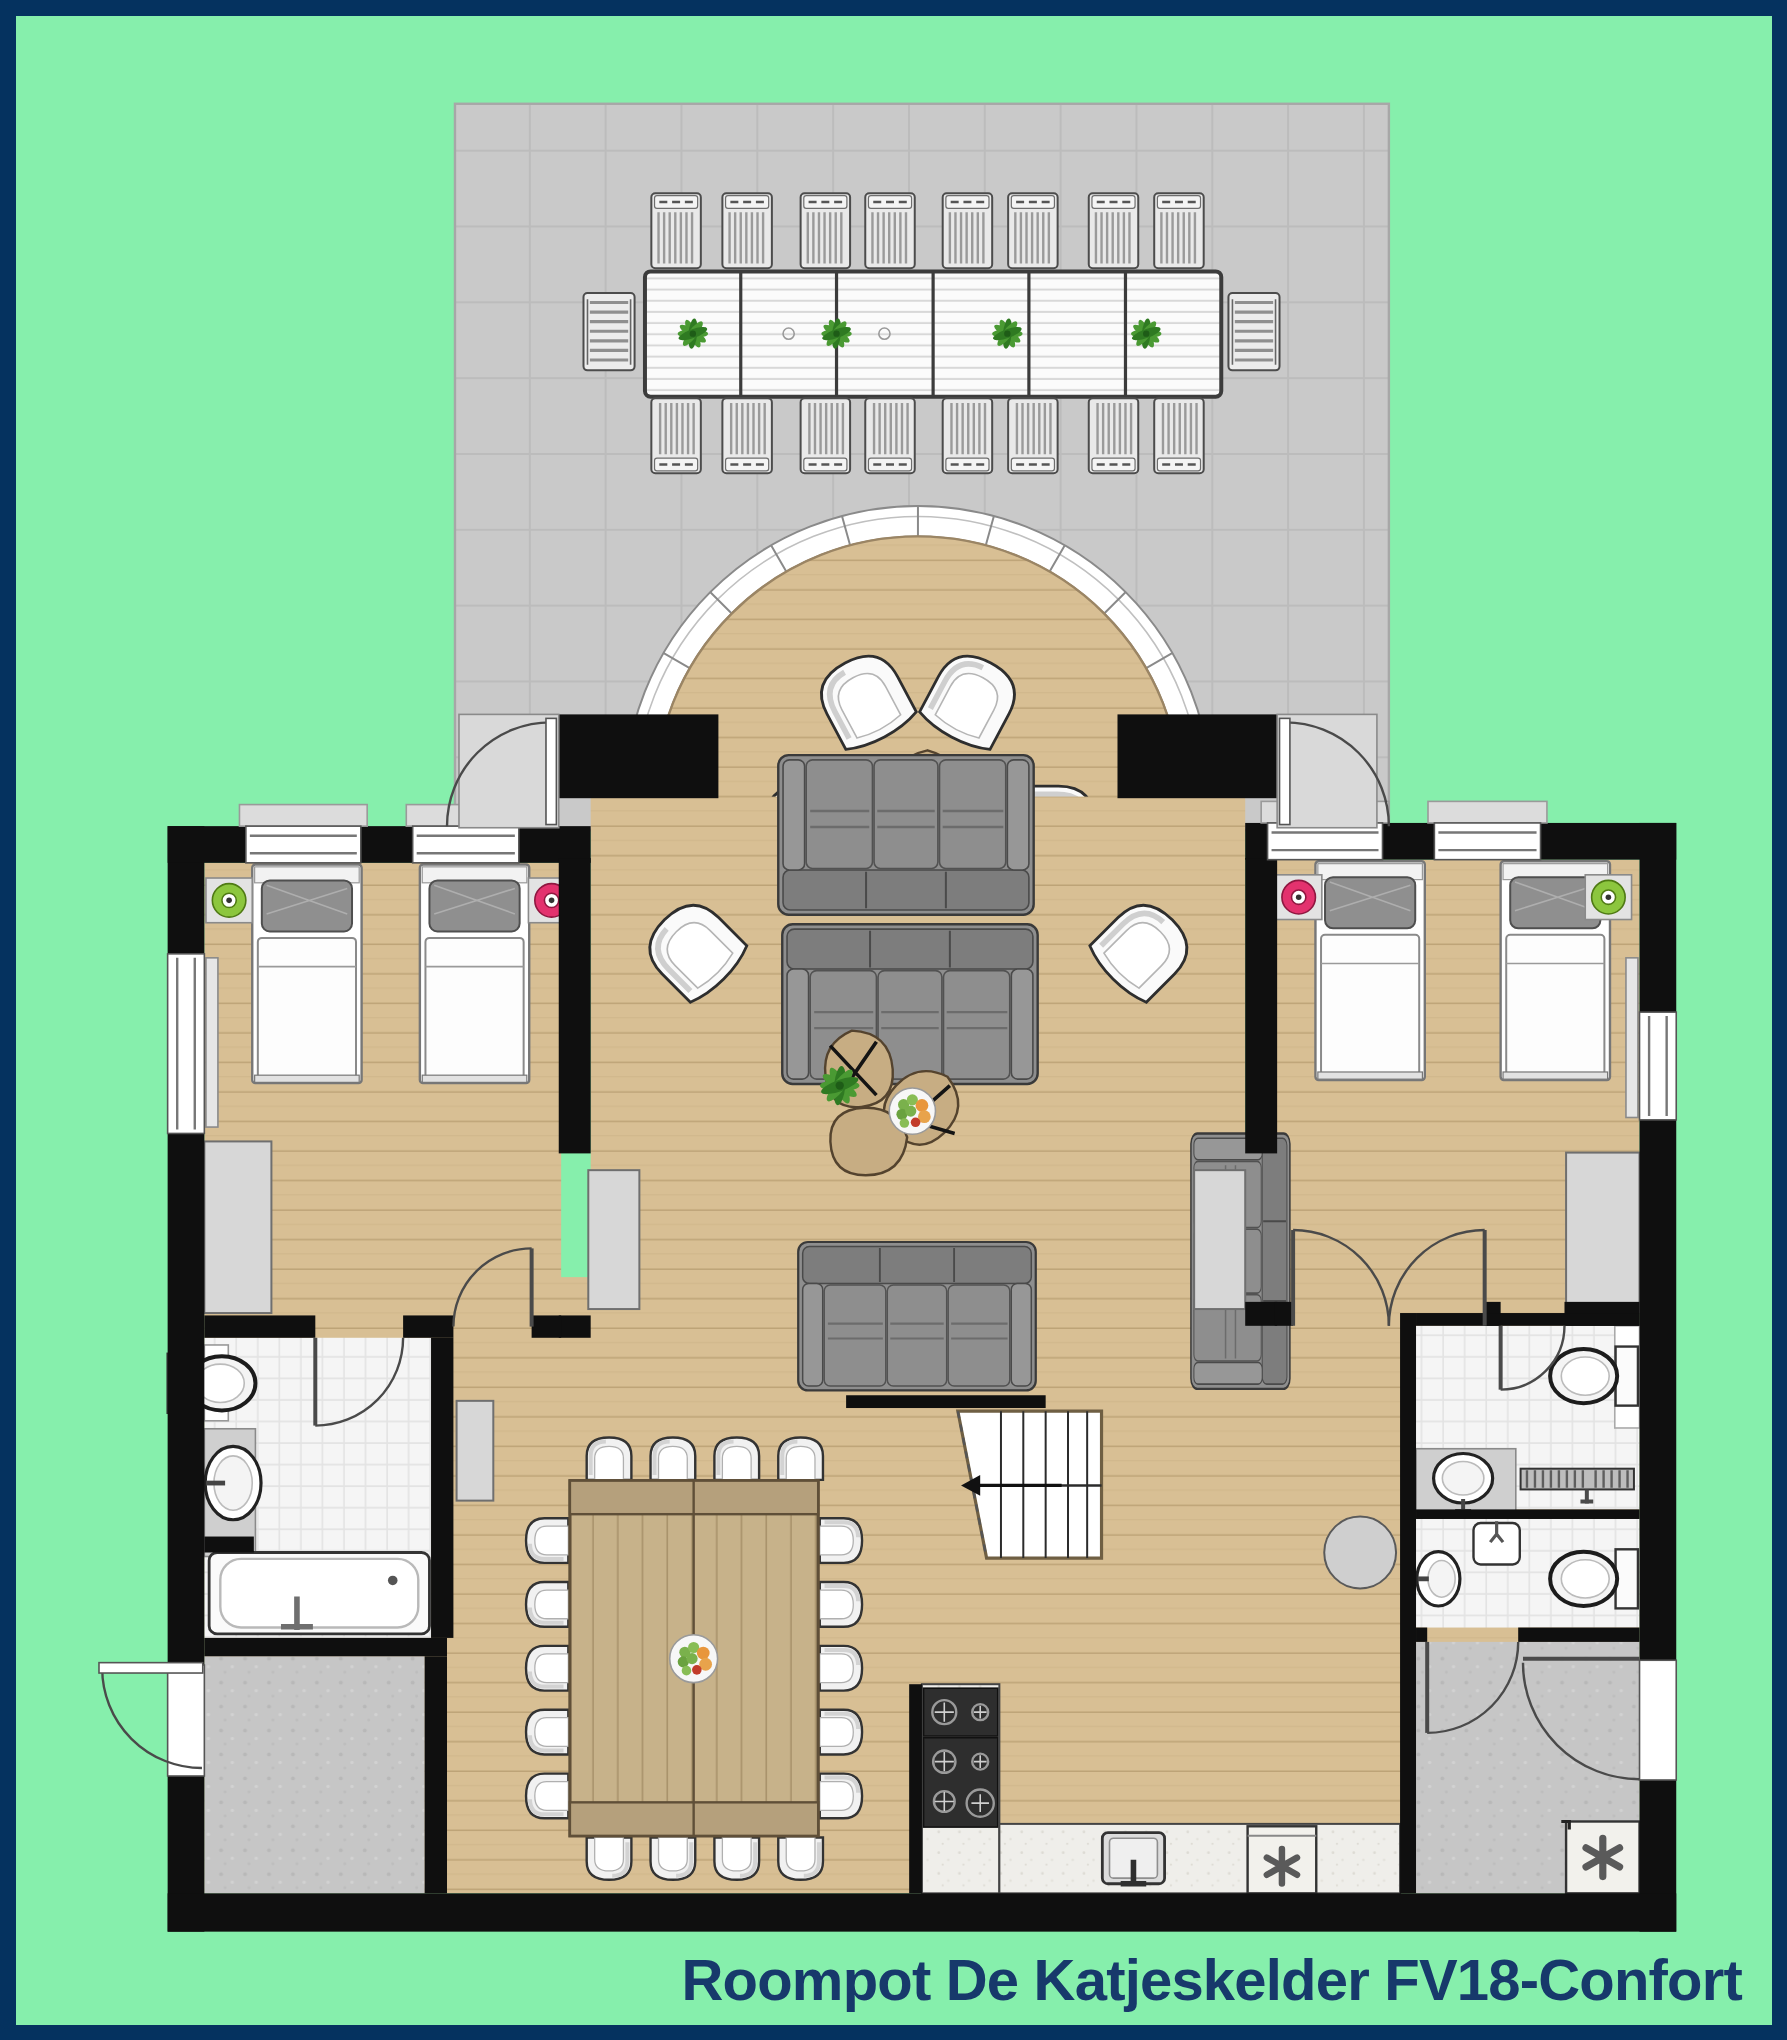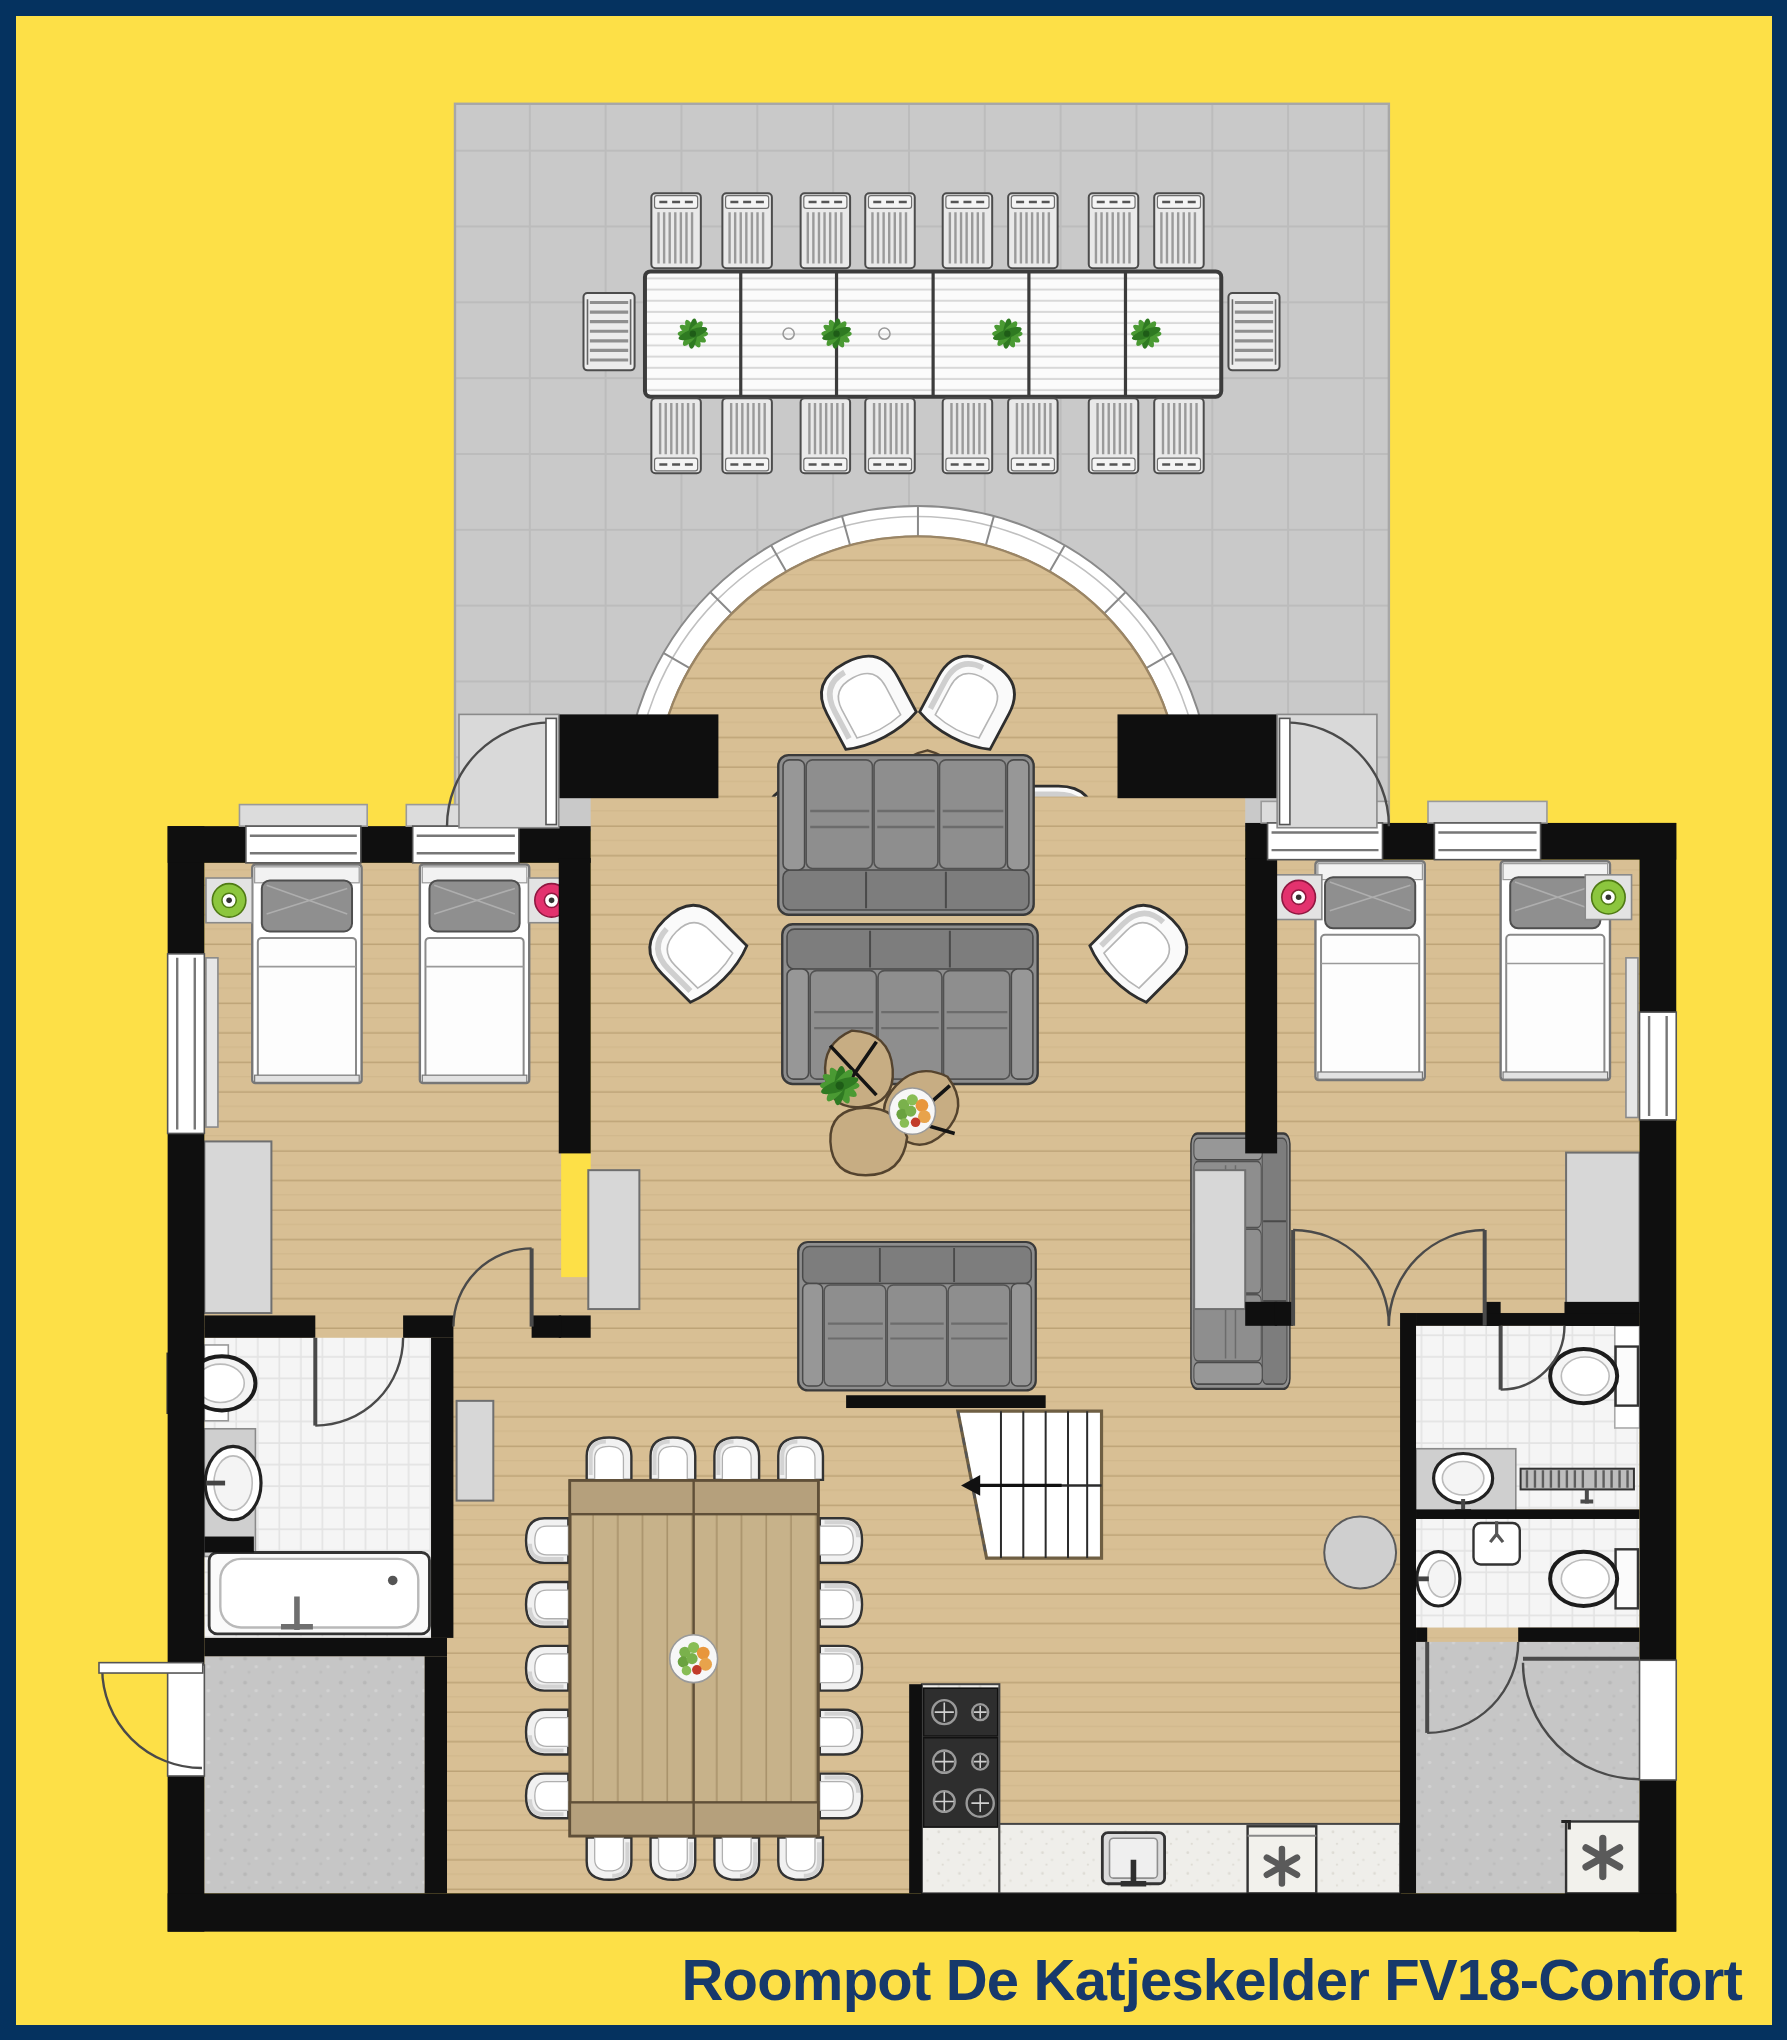--- a/index.html
+++ b/index.html
@@ -2,21 +2,21 @@
 <html style="--navy: #05325f; --titleNavy: #17396b; --wall: #0f0f0f; --wood: #d8bf94; --terrace: #c9c9c9; --bathTile: #f5f5f5; --floorGray: #c6c6c6; --counter: #efeeea; --sofa: #8e8e8e; --accentGreen: #8cc63e; --accentPink: #e3326e; --plantGreen: #4a9a33;font-size:12.8px"><head>
 <meta charset="utf-8">
 <style>
   :root{
     --navy:#05325f; --titleNavy:#17396b; --wall:#0f0f0f;
     --wood:#d8bf94; --terrace:#c9c9c9; --bathTile:#f5f5f5;
     --floorGray:#c6c6c6; --counter:#efeeea; --sofa:#8e8e8e;
     --accentGreen:#8cc63e; --accentPink:#e3326e; --plantGreen:#4a9a33;
   }
   html,body{margin:0;padding:0;background:#ffffff;}
-  .canvas{position:relative;width:1788px;height:2041px;background:#fde047;overflow:hidden;
+  .canvas{position:relative;width:1788px;height:2041px;background:#86efac;overflow:hidden;
           font-family:"Liberation Sans", sans-serif;}
   .frame{position:absolute;inset:0;border:16px solid var(--navy);pointer-events:none;z-index:30;}
   .plan-svg{position:absolute;left:0;top:0;z-index:10;}
   .title{position:absolute;right:46px;top:1946px;z-index:20;
          font-size:58px;font-weight:600;letter-spacing:-0.8px;color:var(--titleNavy);
          font-family:"Liberation Sans", sans-serif;white-space:nowrap;}
 </style>
 </head>
 <body>
 

